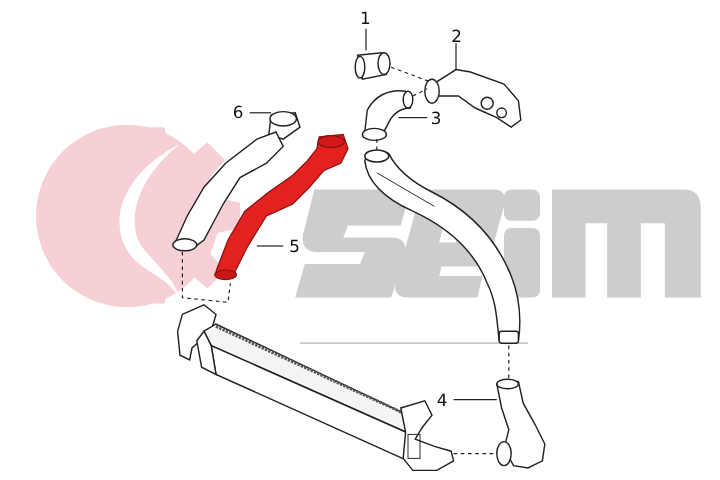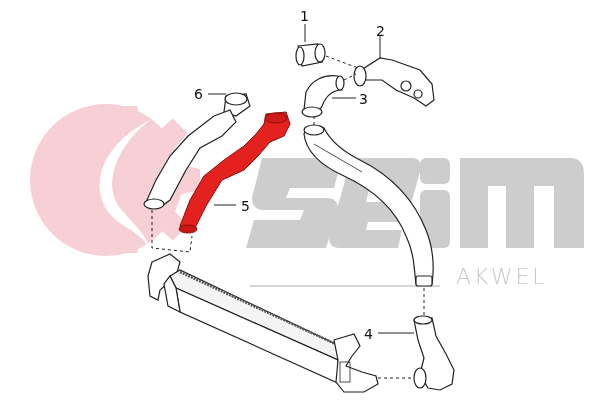--- a/index.html
+++ b/index.html
@@ -104,15 +104,14 @@
     <line x1="378" y1="333" x2="414" y2="333" stroke="#222" stroke-width="1"></line>
   </svg>
 
   <span class="callout" style="left:300px;top:9px;">1</span>
   <span class="callout" style="left:376px;top:24px;">2</span>
   <span class="callout" style="left:359px;top:92px;">3</span>
   <span class="callout" style="left:364px;top:327px;">4</span>
   <span class="callout" style="left:241px;top:199px;">5</span>
   <span class="callout" style="left:194px;top:87px;">6</span>
 
-  <div class="brand akwel"><span>AKWEL</span></div>
 
 </div>
 
 </body></html>

